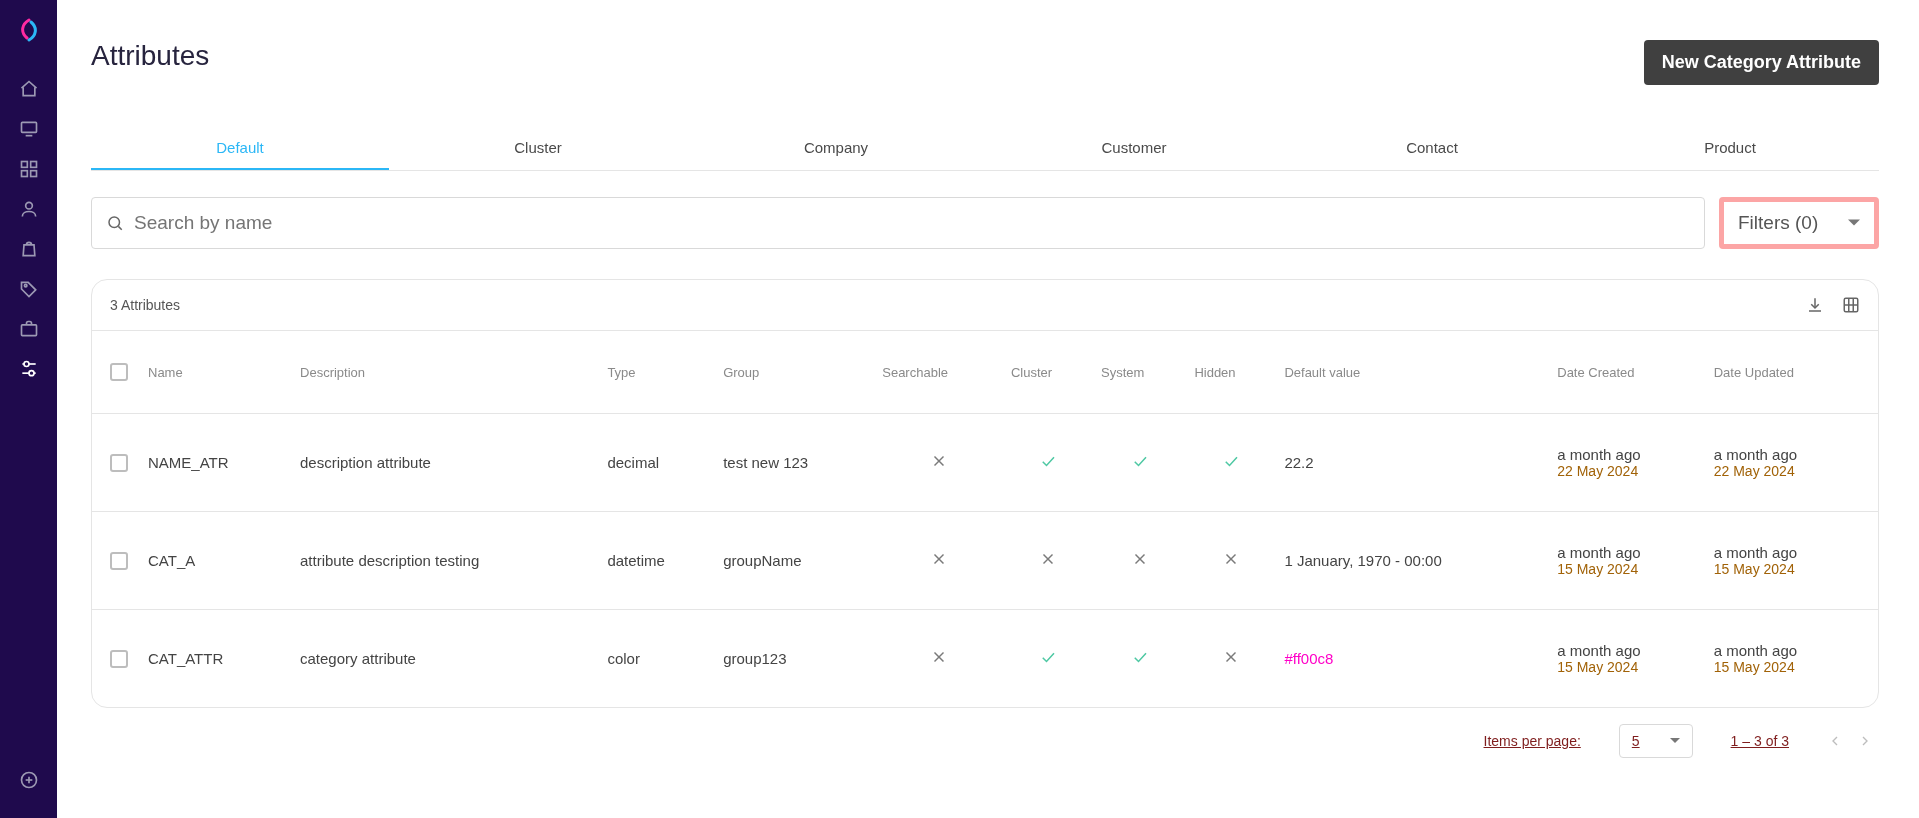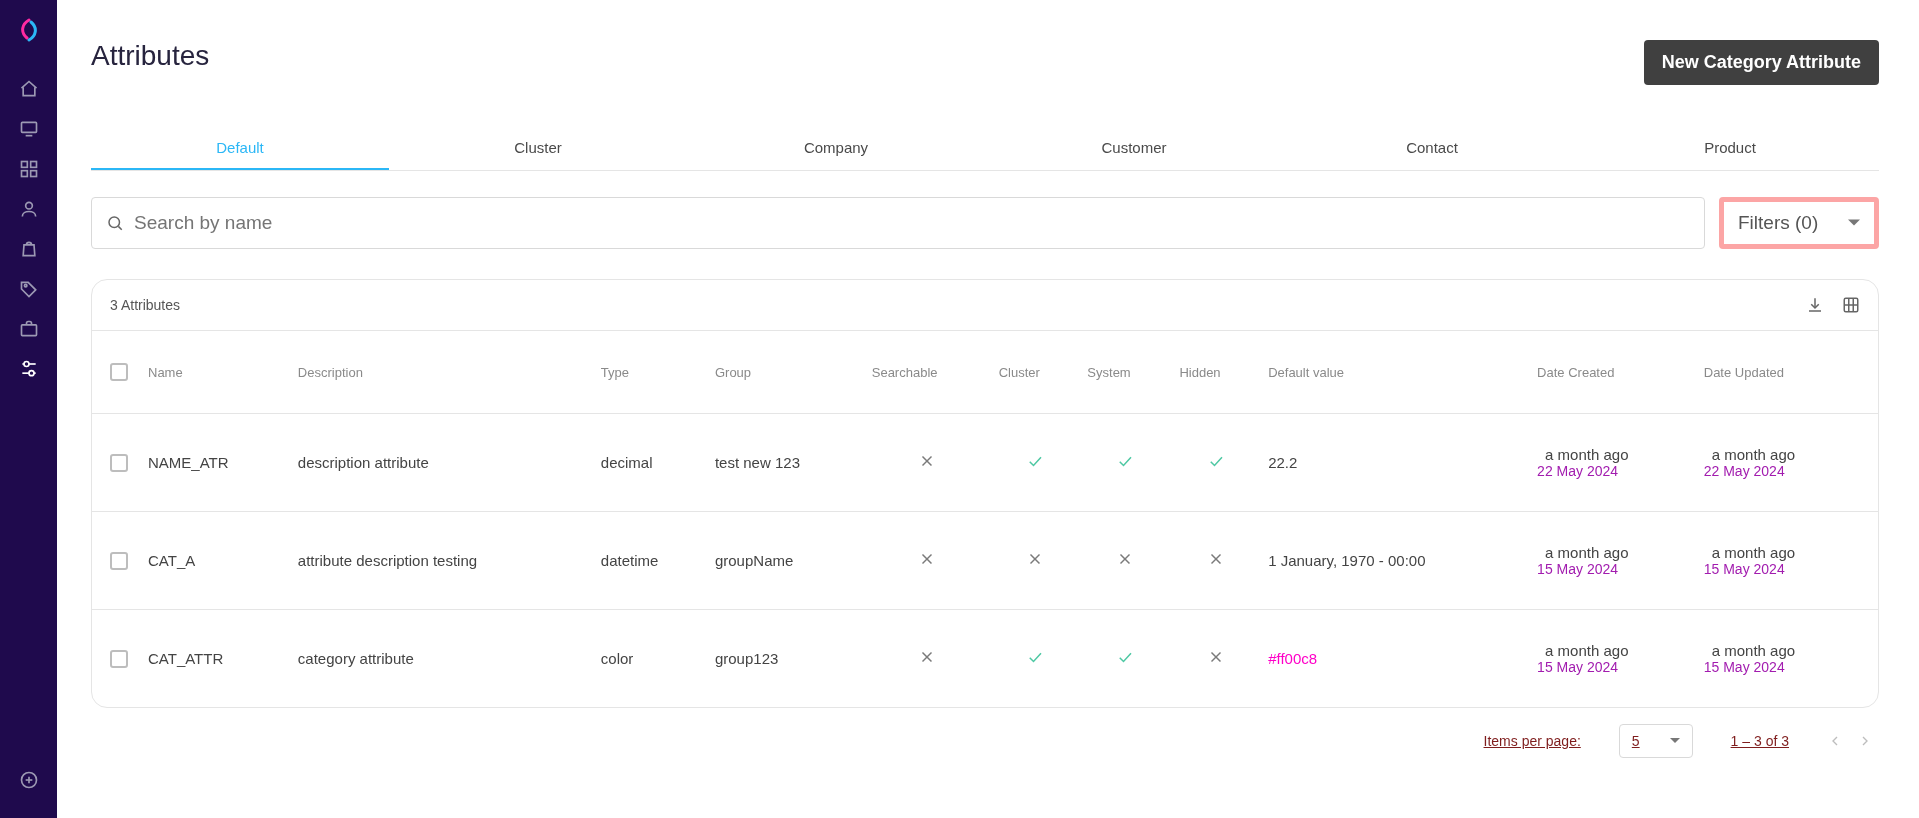--- a/index.html
+++ b/index.html
@@ -166,22 +166,22 @@
   .checkbox {
     width: 18px; height: 18px;
     border: 2px solid #bdbdbd;
     border-radius: 3px;
     cursor: pointer;
   }
   .x-icon, .check-icon { width:18px; height:18px; }
   .x-icon { color: #7a7a7a; }
   .check-icon { color: #4ec8a3; }
 
-  .two-line .top { color:#444;margin-left:8px; }
-  .two-line .bot { color:#a21caf; font-size:14px; }
+  .two-line .top { color:#444; }
+  .two-line .bot { color:#a16207; font-size:14px; }
 
   .pink { color:#ff00c8; }
 
   
   .pagination {
     display:flex;
     justify-content:flex-end;
     align-items:center;
     gap:38px;
     padding: 16px 6px 28px;

